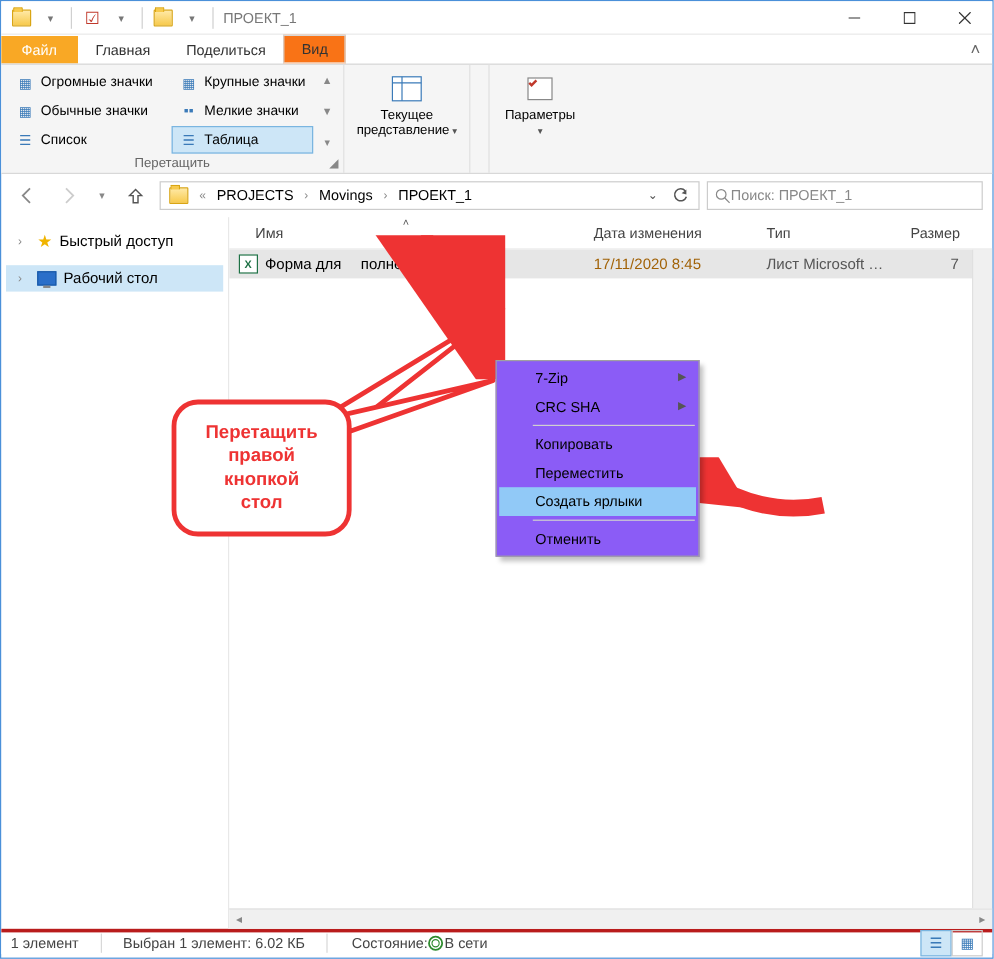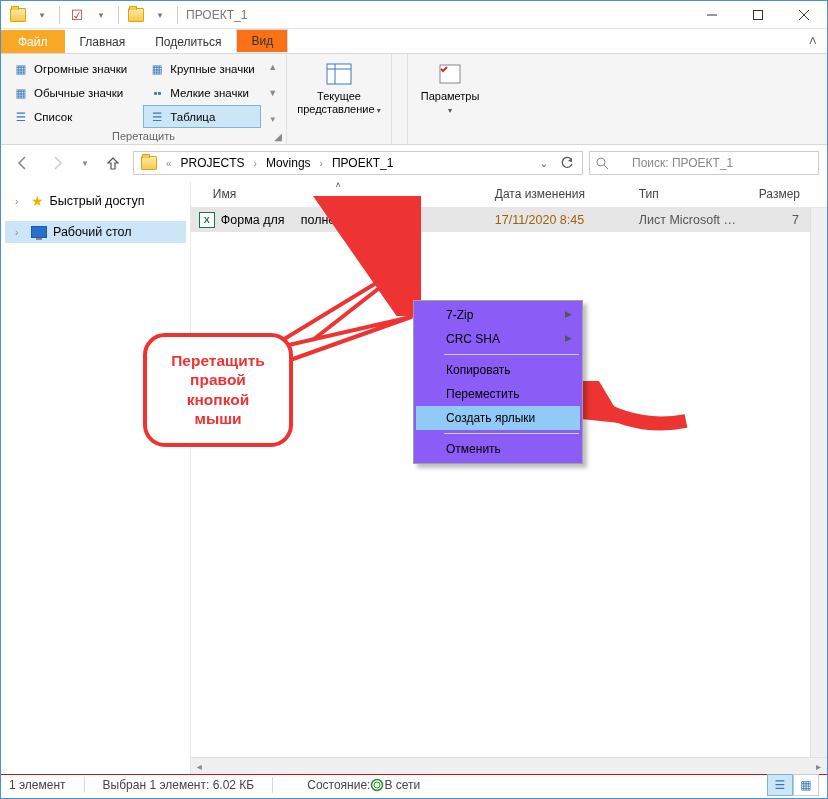--- a/index.html
+++ b/index.html
@@ -44,21 +44,21 @@
 
   
   .address-row { height: 36px; display: flex; align-items: center; padding: 4px 8px; gap: 6px; }
   .nav-btn { width: 28px; height: 28px; display: flex; align-items: center; justify-content: center; color: #888; border-radius: 2px; }
   .nav-btn.enabled { color: #555; }
   .addr-box { flex: 1; height: 24px; border: 1px solid #ccc; display: flex; align-items: center; padding: 0 4px; gap: 4px; position:relative;}
   .crumb { display: flex; align-items: center; gap: 3px; font-size: 12px; padding: 2px 3px;}
   .crumb-sep { color: #888; font-size: 10px; padding:0 2px;}
   .addr-actions { margin-left:auto; display:flex; align-items:center; gap:1px;}
   .addr-ic { width:22px; height:20px; display:flex; align-items:center; justify-content:center; color:#555;}
-  .search-box { width: 230px; height: 24px; border: 1px solid #ccc; display: flex; align-items: center; padding: 0 6px; color: #888; gap: 23px; }
+  .search-box { width: 230px; height: 24px; border: 1px solid #ccc; display: flex; align-items: center; padding: 0 6px; color: #888; gap: 0; }
 
   
   .main { display: flex; height: calc(100% - 28px - 24px - 92px - 36px - 24px); }
   .nav-pane { width: 244px; border-right: 1px solid #e8e8e8; padding: 8px 4px; overflow:hidden;}
   .nav-item { display: flex; align-items: center; gap: 6px; padding: 4px 10px 4px 26px; font-size: 12.5px; position:relative;}
   .nav-item.sel { background: #cde6f7; }
   .nav-caret { position:absolute; left:10px; font-size:10px; color:#888;}
   .star-ic { color:#f0b400; font-size:14px;}
   .monitor-ic { width:16px; height:12px; background:#2a6fc9; border:1px solid #1a5aa8; position:relative;}
   .monitor-ic:after{content:"";position:absolute;bottom:-3px;left:4px;width:6px;height:2px;background:#888;}
@@ -91,23 +91,23 @@
   .context-menu { position: absolute; left: 412px; top: 299px; width: 170px; background: #8b5cf6; border: 1px solid #a0a0a0; box-shadow: 4px 4px 4px rgba(0,0,0,.25); padding: 2px; z-index: 30; }
   .cm-item { padding: 5px 26px 5px 30px; font-size: 12px; position: relative; }
   .cm-item.sub:after { content: "▶"; position: absolute; right: 8px; top: 6px; font-size: 9px; color: #555; }
   .cm-item.hl { background: #91c9f7; }
   .cm-sep { height: 1px; background: #d0d0d0; margin: 3px 1px 3px 28px; }
 
   
   .callout { position: absolute; left: 142px; top: 332px; width: 150px; background: #fff; border: 4px solid #e33; border-radius: 22px; padding: 14px 10px; text-align: center; font-size: 15.5px; font-weight: 600; color: #e33; z-index: 25; line-height:1.25;}
 
   
-  .statusbar { height: 21px; border-top: 1px solid #b91c1c; display: flex; align-items: center; font-size: 12px; padding: 0 8px; gap: 18px; color: #444; background:#fff;}
+  .statusbar { height: 21px; border-top: 3px solid #b91c1c; display: flex; align-items: center; font-size: 12px; padding: 0 8px; gap: 18px; color: #444; background:#fff;}
   .statusbar .sep { width:1px; height:16px; background:#d8d8d8;}
-  .status-net { display:flex; align-items:center; gap:0; margin-left:16px;}
+  .status-net { display:flex; align-items:center; gap:0; margin-left:2px;}
   .view-switch { margin-left: auto; display: flex; }
   .vs-btn { width: 26px; height: 22px; border: 1px solid #ccc; display: flex; align-items: center; justify-content: center; font-size:12px; color:#3a7ab8;}
   .vs-btn.active { background: #cde6f7; border-color:#7ab5e0;}
 
   
   .arrow-red { position:absolute; z-index:28; }
 </style>
 </head>
 <body>
 
@@ -375,14 +375,14 @@
 
 <svg style="position:absolute;left:270px;top:256px;z-index:24" width="160" height="105">
   <path d="M0 90 L148 0 L20 100 Z" fill="#fff" stroke="#e33" stroke-width="4" stroke-linejoin="round"></path>
   <path d="M0 92 L140 60 L22 102 Z" fill="#fff" stroke="#e33" stroke-width="4" stroke-linejoin="round"></path>
 </svg>
 
 <div class="callout">
   <div>Перетащить</div>
   <div>правой</div>
   <div>кнопкой</div>
-  <div>мыши</div>
+  <div>стол</div>
 </div>
 
 </body></html>

